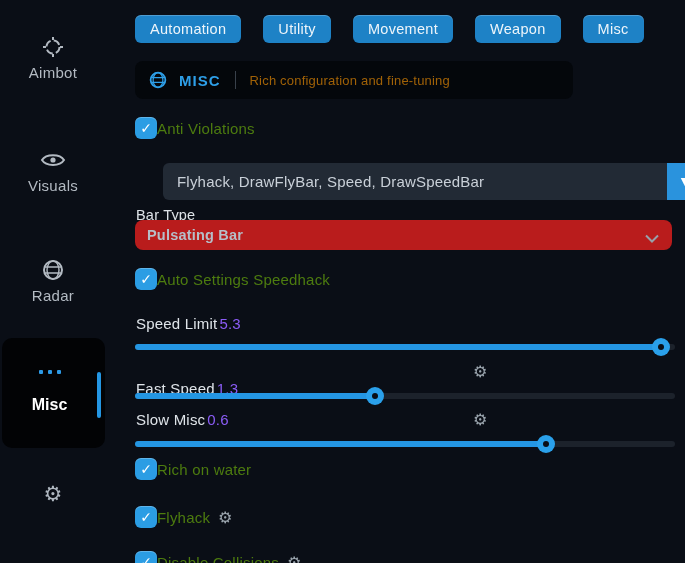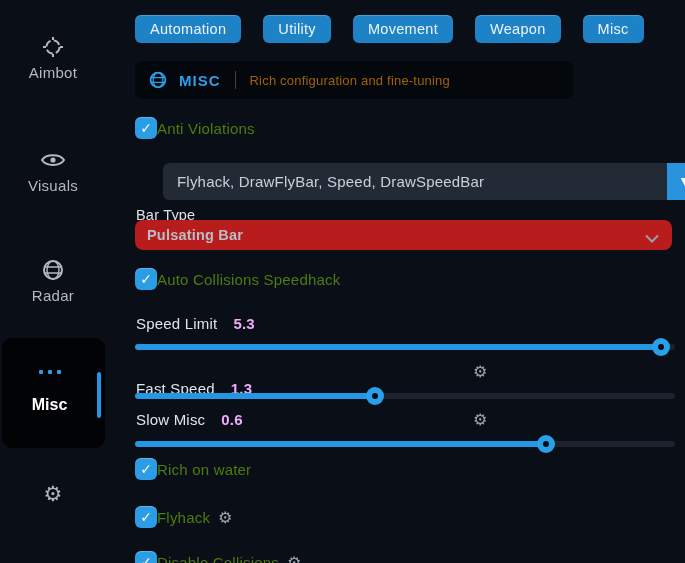--- a/index.html
+++ b/index.html
@@ -70,21 +70,21 @@
   .field-label { position:absolute; left:1px; font-size:14.5px; color:#dde2e7; letter-spacing:.2px;text-align:center; }
   
   .select {
     position:absolute; top:220px; left:0; width:537px; height:30px;
     background:#b91c1c; border-radius:8px; display:flex; align-items:center; cursor:pointer;
   }
   .select-text { margin-left:12px; font-size:14.5px; font-weight:bold; color:#b6bec8; letter-spacing:.2px; }
   .select-chevron { position:absolute; right:13px; top:9px; }
   
   .slider-label { position:absolute; left:1px; font-size:15px; color:#dfe4e9; letter-spacing:.2px; }
-  .slider-label .val { color:#f0abfc; font-weight:bold; margin-left:16px; }
+  .slider-label .val { color:#8b5cf6; font-weight:normal; margin-left:2px; }
   .slider-gear { position:absolute; left:338px; font-size:16px; color:#9aa4ad; cursor:pointer; }
   .slider { position:absolute; left:0; width:540px; height:6px; border-radius:3px; background:#1c222b; cursor:pointer; }
   .slider .fill { position:absolute; left:0; top:0; height:100%; border-radius:3px; background:#2496e3; }
   .slider .handle {
     position:absolute; top:-6px; width:18px; height:18px; border-radius:50%;
     background:#2aa0ea; display:flex; align-items:center; justify-content:center; cursor:grab;
   }
   .slider .handle i { width:6px; height:6px; border-radius:50%; background:#0a0e16; display:block; }
 </style>
 </head>
@@ -185,21 +185,21 @@
         <svg width="14" height="9" viewBox="0 0 14 9" fill="none" stroke="#98a1ab" stroke-width="2">
             <polyline points="1,1.5 7,7.5 13,1.5"></polyline>
           </svg>
       </span>
     </div>
 
     <div class="check-row" style="top:268px;">
       <span class="checkbox">
           <span class="checkmark">✓</span>
         </span>
-      <span class="check-label">Auto Collisions Speedhack</span>
+      <span class="check-label">Auto Settings Speedhack</span>
     </div>
 
     <div class="slider-label" style="top:315px;">
       <span>Speed Limit</span><span class="val">5.3</span>
     </div>
     <div class="slider" style="top:344px;">
       <span class="fill" style="width: 97.4%;"></span>
       <span class="handle" style="left: calc(97.4% - 9px);">
           <i></i>
         </span>

